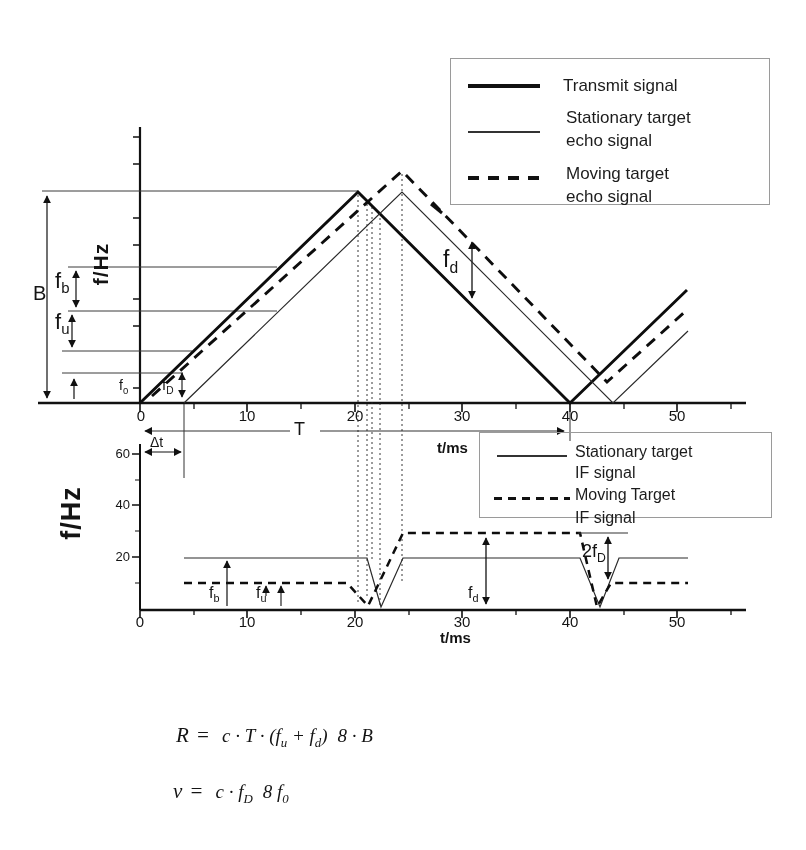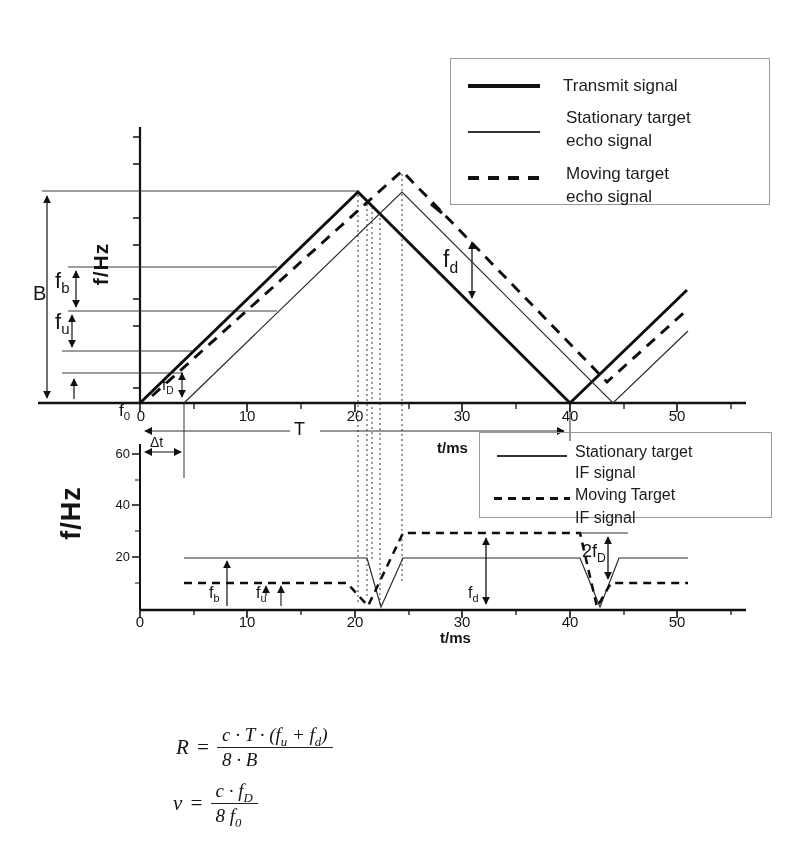--- a/index.html
+++ b/index.html
@@ -16,21 +16,21 @@
   .ls{position:absolute;}
   .ls-thick{height:4px;background:#111;}
   .ls-thin{height:1.5px;background:#333;}
   .ls-dash{height:4px;background:repeating-linear-gradient(90deg,#111 0 11px,transparent 11px 20px);}
   .ls-dash2{height:3px;background:repeating-linear-gradient(90deg,#111 0 8px,transparent 8px 14px);}
   .ltext{position:absolute;font-size:17px;line-height:21px;color:#1c1c1c;}
   .ltext2{position:absolute;font-size:16px;line-height:20px;color:#1c1c1c;}
   .formula{position:absolute;display:flex;align-items:center;gap:7px;
            font-family:"Liberation Serif",serif;font-style:italic;color:#141414;}
   .formula .lhs{font-size:21px;}
-  .frac{display:inline-flex;flex-direction:column;align-items:flex-start;}
+  .frac{display:inline-flex;flex-direction:row;align-items:center;}
   .frac .num,.frac .den{font-size:19px;padding:1px 5px;}
   .frac .bar{align-self:stretch;height:0;border-top:1.7px solid #222;}
 </style>
 </head>
 <body>
 
 <div id="page">
 
   <svg width="806" height="850" viewBox="0 0 806 850">
     <defs>
@@ -79,21 +79,21 @@
     <path stroke="#111" stroke-width="1.2" fill="none" marker-end="url(#ah)" d="M227,606 V561"></path>
     <path stroke="#111" stroke-width="1.1" fill="none" marker-end="url(#ah)" d="M266,596 V586"></path>
     <path stroke="#111" stroke-width="1.1" fill="none" marker-end="url(#ah)" d="M281,606 V586"></path>
     <path stroke="#111" stroke-width="1.3" fill="none" marker-start="url(#ah)" marker-end="url(#ah)" d="M486,604 V538"></path>
   </svg>
 
   <div class="lbl rot" style="left:100px;top:264px;font-size:21px;">f/Hz</div>
   <div class="lbl" style="left:33px;top:283px;font-size:20px;">B</div>
   <div class="lbl" style="left:55px;top:270px;font-size:22px;"><span>f</span><sub>b</sub></div>
   <div class="lbl" style="left:55px;top:311px;font-size:22px;"><span>f</span><sub>u</sub></div>
-  <div class="lbl" style="left:119px;top:378px;font-size:17px;margin-top:24px;"><span>f</span><sub>0</sub></div>
+  <div class="lbl" style="left:119px;top:378px;font-size:14px;"><span>f</span><sub>0</sub></div>
   <div class="lbl" style="left:162px;top:377px;font-size:15px;"><span>f</span><sub>D</sub></div>
   <div class="lbl" style="left:443px;top:248px;font-size:23px;"><span>f</span><sub>d</sub></div>
   <div class="lbl" style="left:294px;top:420px;font-size:18px;">T</div>
   <div class="lbl" style="left:150px;top:435px;font-size:14px;">Δt</div>
 
   <div class="lbl ctr" style="left:141px;top:408px;font-size:15px;">0</div>
   <div class="lbl ctr" style="left:247px;top:408px;font-size:15px;">10</div>
   <div class="lbl ctr" style="left:355px;top:408px;font-size:15px;">20</div>
   <div class="lbl ctr" style="left:462px;top:408px;font-size:15px;">30</div>
   <div class="lbl ctr" style="left:570px;top:408px;font-size:15px;">40</div>

